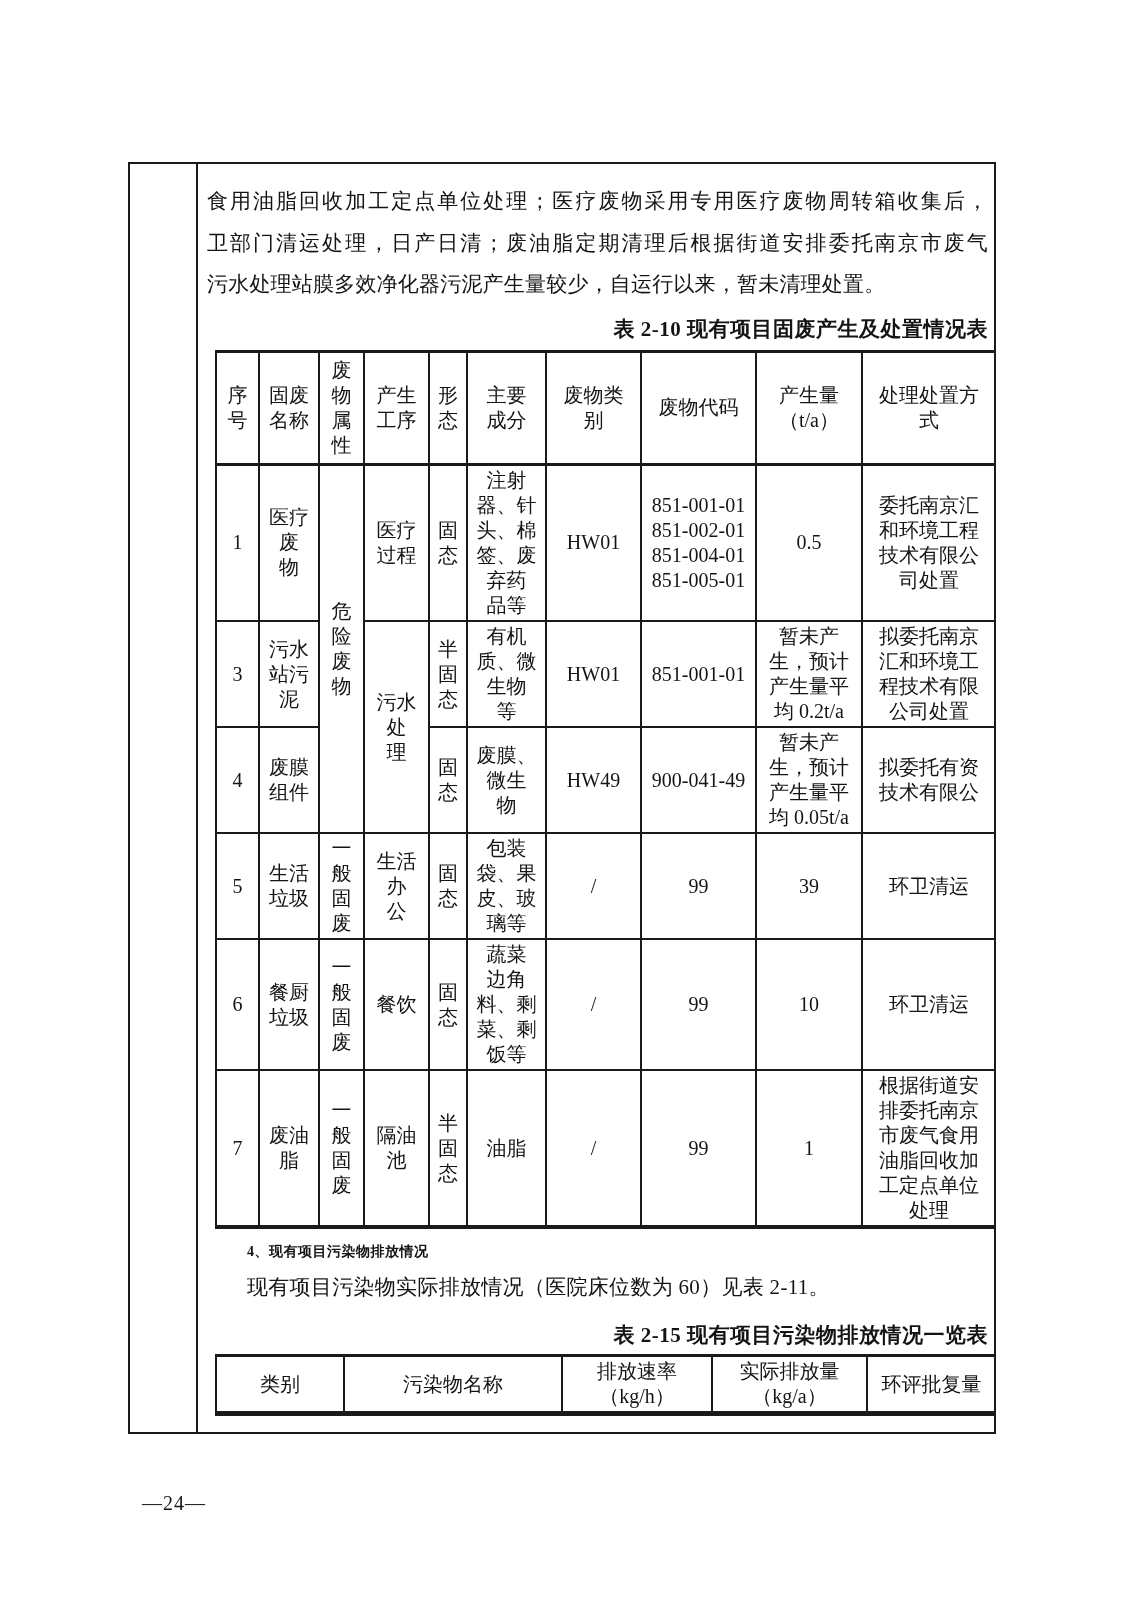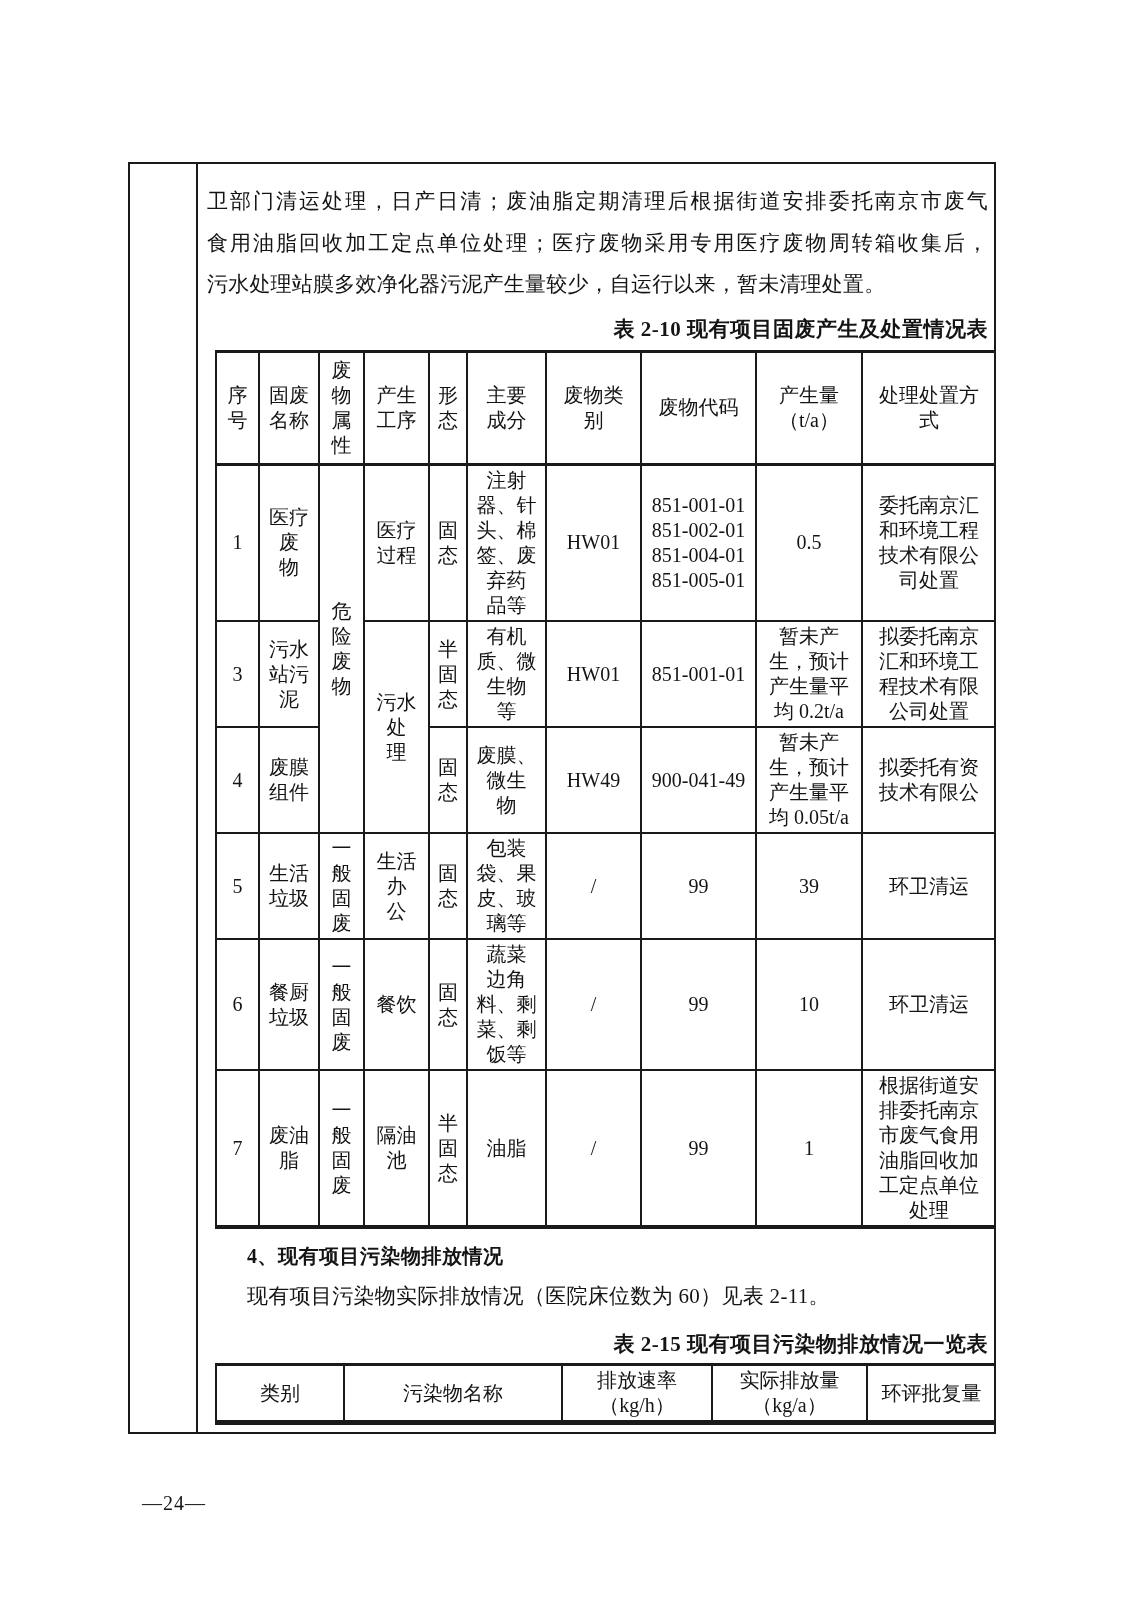--- a/index.html
+++ b/index.html
@@ -28,37 +28,37 @@
     margin-left:8px;margin-top:7px;
   }
   td{
     border:2px solid #1a1a1a;text-align:center;vertical-align:middle;
     font-size:20px;line-height:1.25;white-space:pre-line;padding:2px 2px;
     overflow:hidden;
   }
   #t10{border-top:3px solid #1a1a1a;border-bottom:4px solid #1a1a1a;}
   #t10 tr.hdr td{border-bottom:3px solid #1a1a1a;}
   #t11{border-top:3px solid #1a1a1a;border-bottom:5px solid #1a1a1a;margin-top:5px;}
-  .sec-heading{font-size:20px;font-weight:bold;margin:14px 0 0 40px;letter-spacing:0.5px;}
+  .sec-heading{font-size:14px;font-weight:bold;margin:14px 0 0 40px;letter-spacing:0.5px;}
   .sec-para{font-size:21px;margin:12px 0 0 40px;letter-spacing:0.3px;}
   .title-2-11{margin-top:20px;}
   .page-number{
     position:absolute;left:142px;top:1492px;font-size:20px;letter-spacing:1px;
   }
 </style>
 </head>
 <body>
 
 <div class="frame">
   <div class="margin-col"></div>
   <div class="content">
 
     <div class="intro">
+      <div class="intro-line">食用油脂回收加工定点单位处理；医疗废物采用专用医疗废物周转箱收集后，</div>
       <div class="intro-line">卫部门清运处理，日产日清；废油脂定期清理后根据街道安排委托南京市废气</div>
-      <div class="intro-line">食用油脂回收加工定点单位处理；医疗废物采用专用医疗废物周转箱收集后，</div>
       <div class="intro-line last">污水处理站膜多效净化器污泥产生量较少，自运行以来，暂未清理处置。</div>
     </div>
 
     <div class="t-title">表 2-10 现有项目固废产生及处置情况表</div>
 
     <table id="t10">
       <colgroup>
         <col style="width:43px">
           <col style="width:60px">
           <col style="width:45px">

